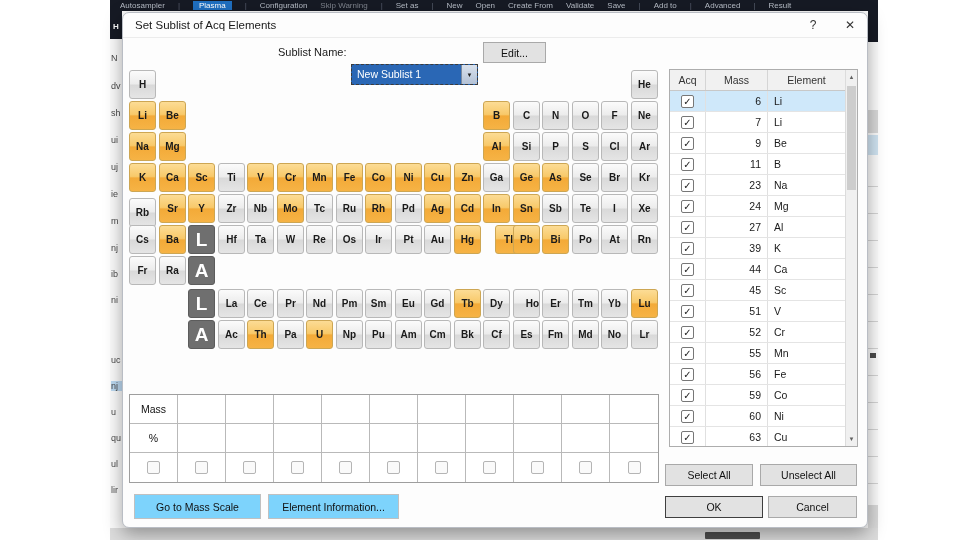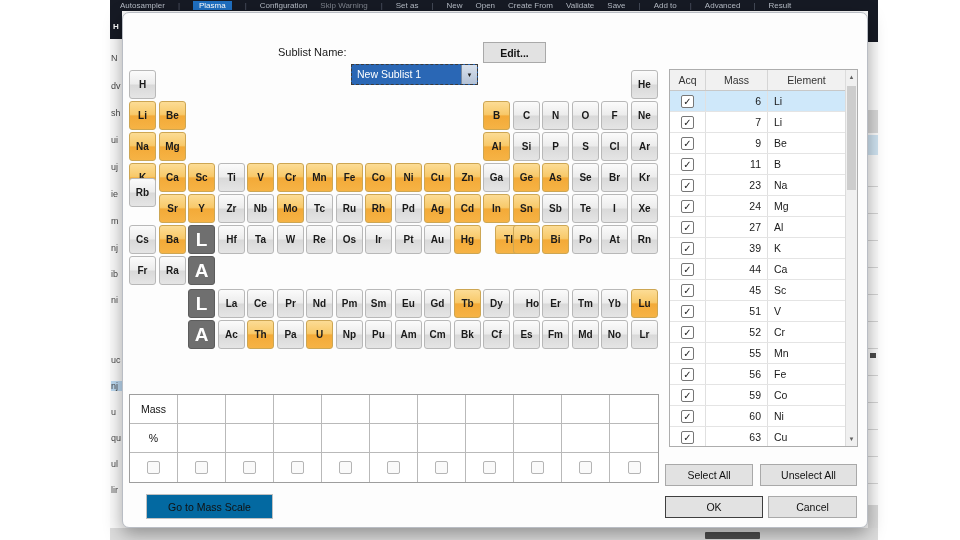--- a/index.html
+++ b/index.html
@@ -40,22 +40,22 @@
   .t-close{left:716px;width:22px;}
   
   .sub-label{position:absolute;left:155px;top:33px;font-size:11px;color:#1a1a1a;}
   .combo{position:absolute;left:228px;top:29px;width:127px;height:21px;border:1px dashed #3b3b3b;
          background:#2a67b5;box-sizing:border-box;display:flex;margin-top:22px;}
   .combo-text{flex:1;color:#fff;font-size:10.5px;line-height:18px;padding-left:5px;overflow:hidden;white-space:nowrap;}
   .combo-arrow{width:15px;background:linear-gradient(#d9e1ec,#b4c2d6);border-left:1px solid #7a8aa0;
                display:flex;align-items:center;justify-content:center;font-size:6px;color:#222;}
   .btn{position:absolute;background:#e2e2e2;border:1px solid #a9a9a9;font-size:10.5px;color:#111;
        display:flex;align-items:center;justify-content:center;box-sizing:border-box;cursor:default;}
-  .btn-edit{left:360px;top:29px;width:63px;height:21px;font-weight:bold;}
-  .btn-flat{background:#0369a1;border-color:#c0c0c0;margin-left:12px;}
+  .btn-edit{left:360px;top:29px;width:63px;height:21px;}
+  .btn-flat{background:#7dd3fc;border-color:#c0c0c0;}
   .btn-goto{left:11px;top:481px;width:127px;height:25px;}
   .btn-elinfo{left:145px;top:481px;width:131px;height:25px;}
   .btn-selall{left:542px;top:451px;width:88px;height:22px;}
   .btn-unselall{left:637px;top:451px;width:97px;height:22px;}
   .btn-ok{left:542px;top:483px;width:98px;height:22px;border:1.5px solid #3f3f3f;}
   .btn-cancel{left:645px;top:483px;width:89px;height:22px;}
   
   .ptable{position:absolute;left:6px;top:57px;width:530px;height:285px;}
   .pcell{position:absolute;width:27px;height:29px;border-radius:3px;display:flex;align-items:center;
          justify-content:center;font-weight:bold;font-size:10px;color:#1a1a1a;box-sizing:border-box;
@@ -145,20 +145,25 @@
       <div class="rg-lines"></div>
       <div class="rg-mark"></div>
       <div class="rg-bottom"></div>
     </div>
     <div class="bottom-strip">
       <div class="bs-frag"></div>
     </div>
   </div>
 
   <div class="dialog">
+    <div class="titlebar">
+      <span class="dlg-title">Set Sublist of Acq Elements</span>
+      <span class="t-btn t-help">?</span>
+      <span class="t-btn t-close">✕</span>
+    </div>
 
     <span class="sub-label">Sublist Name:</span>
     <div class="combo">
       <span class="combo-text">New Sublist 1</span>
       <span class="combo-arrow">▼</span>
     </div>
     <div class="btn btn-edit">Edit...</div>
 
     <div class="ptable" id="ptable">
         <div class="pcell g" style="left: 0px; top: 0px;">H</div>
@@ -190,21 +195,21 @@
         <div class="pcell o" style="left: 236px; top: 93px;">Co</div>
         <div class="pcell o" style="left: 266px; top: 93px;">Ni</div>
         <div class="pcell o" style="left: 295px; top: 93px;">Cu</div>
         <div class="pcell o" style="left: 325px; top: 93px;">Zn</div>
         <div class="pcell g" style="left: 354px; top: 93px;">Ga</div>
         <div class="pcell o" style="left: 384px; top: 93px;">Ge</div>
         <div class="pcell o" style="left: 413px; top: 93px;">As</div>
         <div class="pcell g" style="left: 443px; top: 93px;">Se</div>
         <div class="pcell g" style="left: 472px; top: 93px;">Br</div>
         <div class="pcell g" style="left: 502px; top: 93px;">Kr</div>
-        <div class="pcell g" style="left: 0px; top: 108px;">Rb</div>
+        <div class="pcell g" style="left: 0px; top: 128px;">Rb</div>
         <div class="pcell o" style="left: 30px; top: 124px;">Sr</div>
         <div class="pcell o" style="left: 59px; top: 124px;">Y</div>
         <div class="pcell g" style="left: 89px; top: 124px;">Zr</div>
         <div class="pcell g" style="left: 118px; top: 124px;">Nb</div>
         <div class="pcell o" style="left: 148px; top: 124px;">Mo</div>
         <div class="pcell g" style="left: 177px; top: 124px;">Tc</div>
         <div class="pcell g" style="left: 207px; top: 124px;">Ru</div>
         <div class="pcell o" style="left: 236px; top: 124px;">Rh</div>
         <div class="pcell g" style="left: 266px; top: 124px;">Pd</div>
         <div class="pcell o" style="left: 295px; top: 124px;">Ag</div>
@@ -322,20 +327,21 @@
         </div>
         <div class="mg-cell">
           <div class="cb"></div>
         </div>
         <div class="mg-cell">
           <div class="cb"></div>
         </div>
       </div>
 
     <div class="btn btn-flat btn-goto">Go to Mass Scale</div>
+    <div class="btn btn-flat btn-elinfo">Element Information...</div>
 
     <div class="acq-table">
       <div class="acq-header">
         <span class="hc hc-acq">Acq</span>
         <span class="hc hc-mass">Mass</span>
         <span class="hc hc-el">Element</span>
       </div>
       <div id="acq-rows">
           <div class="acq-row sel">
             <div class="rc rc-acq">

